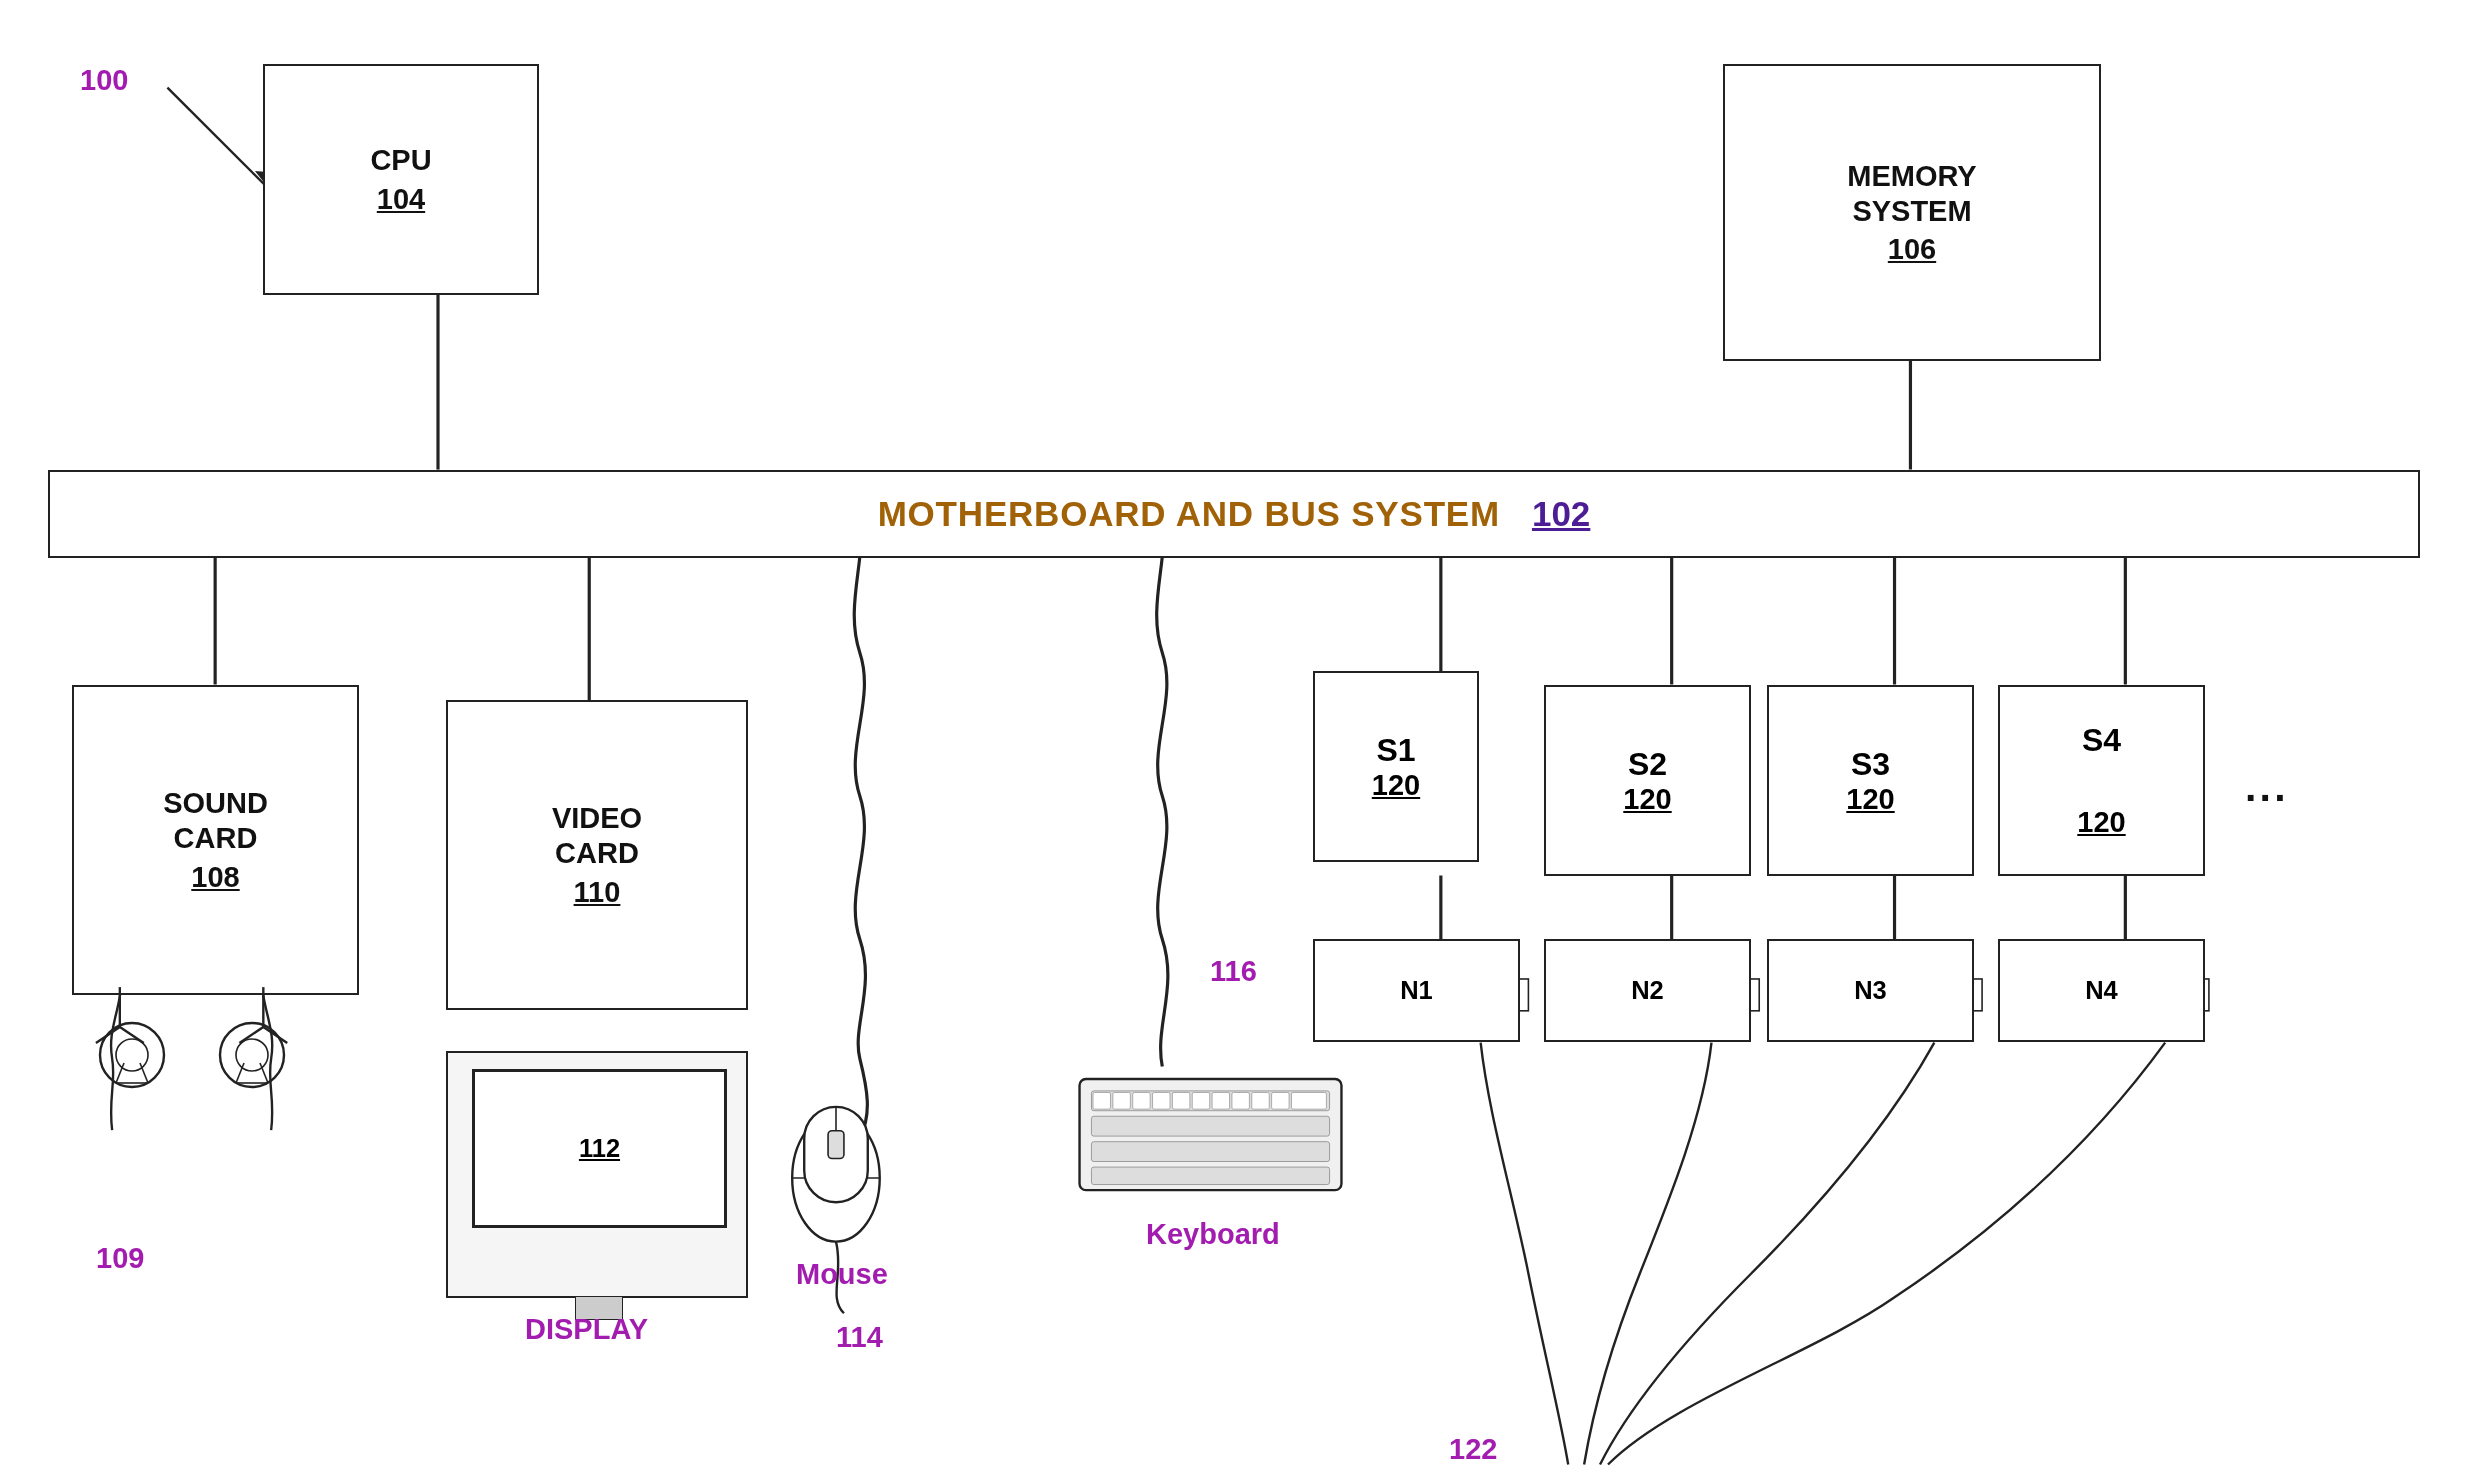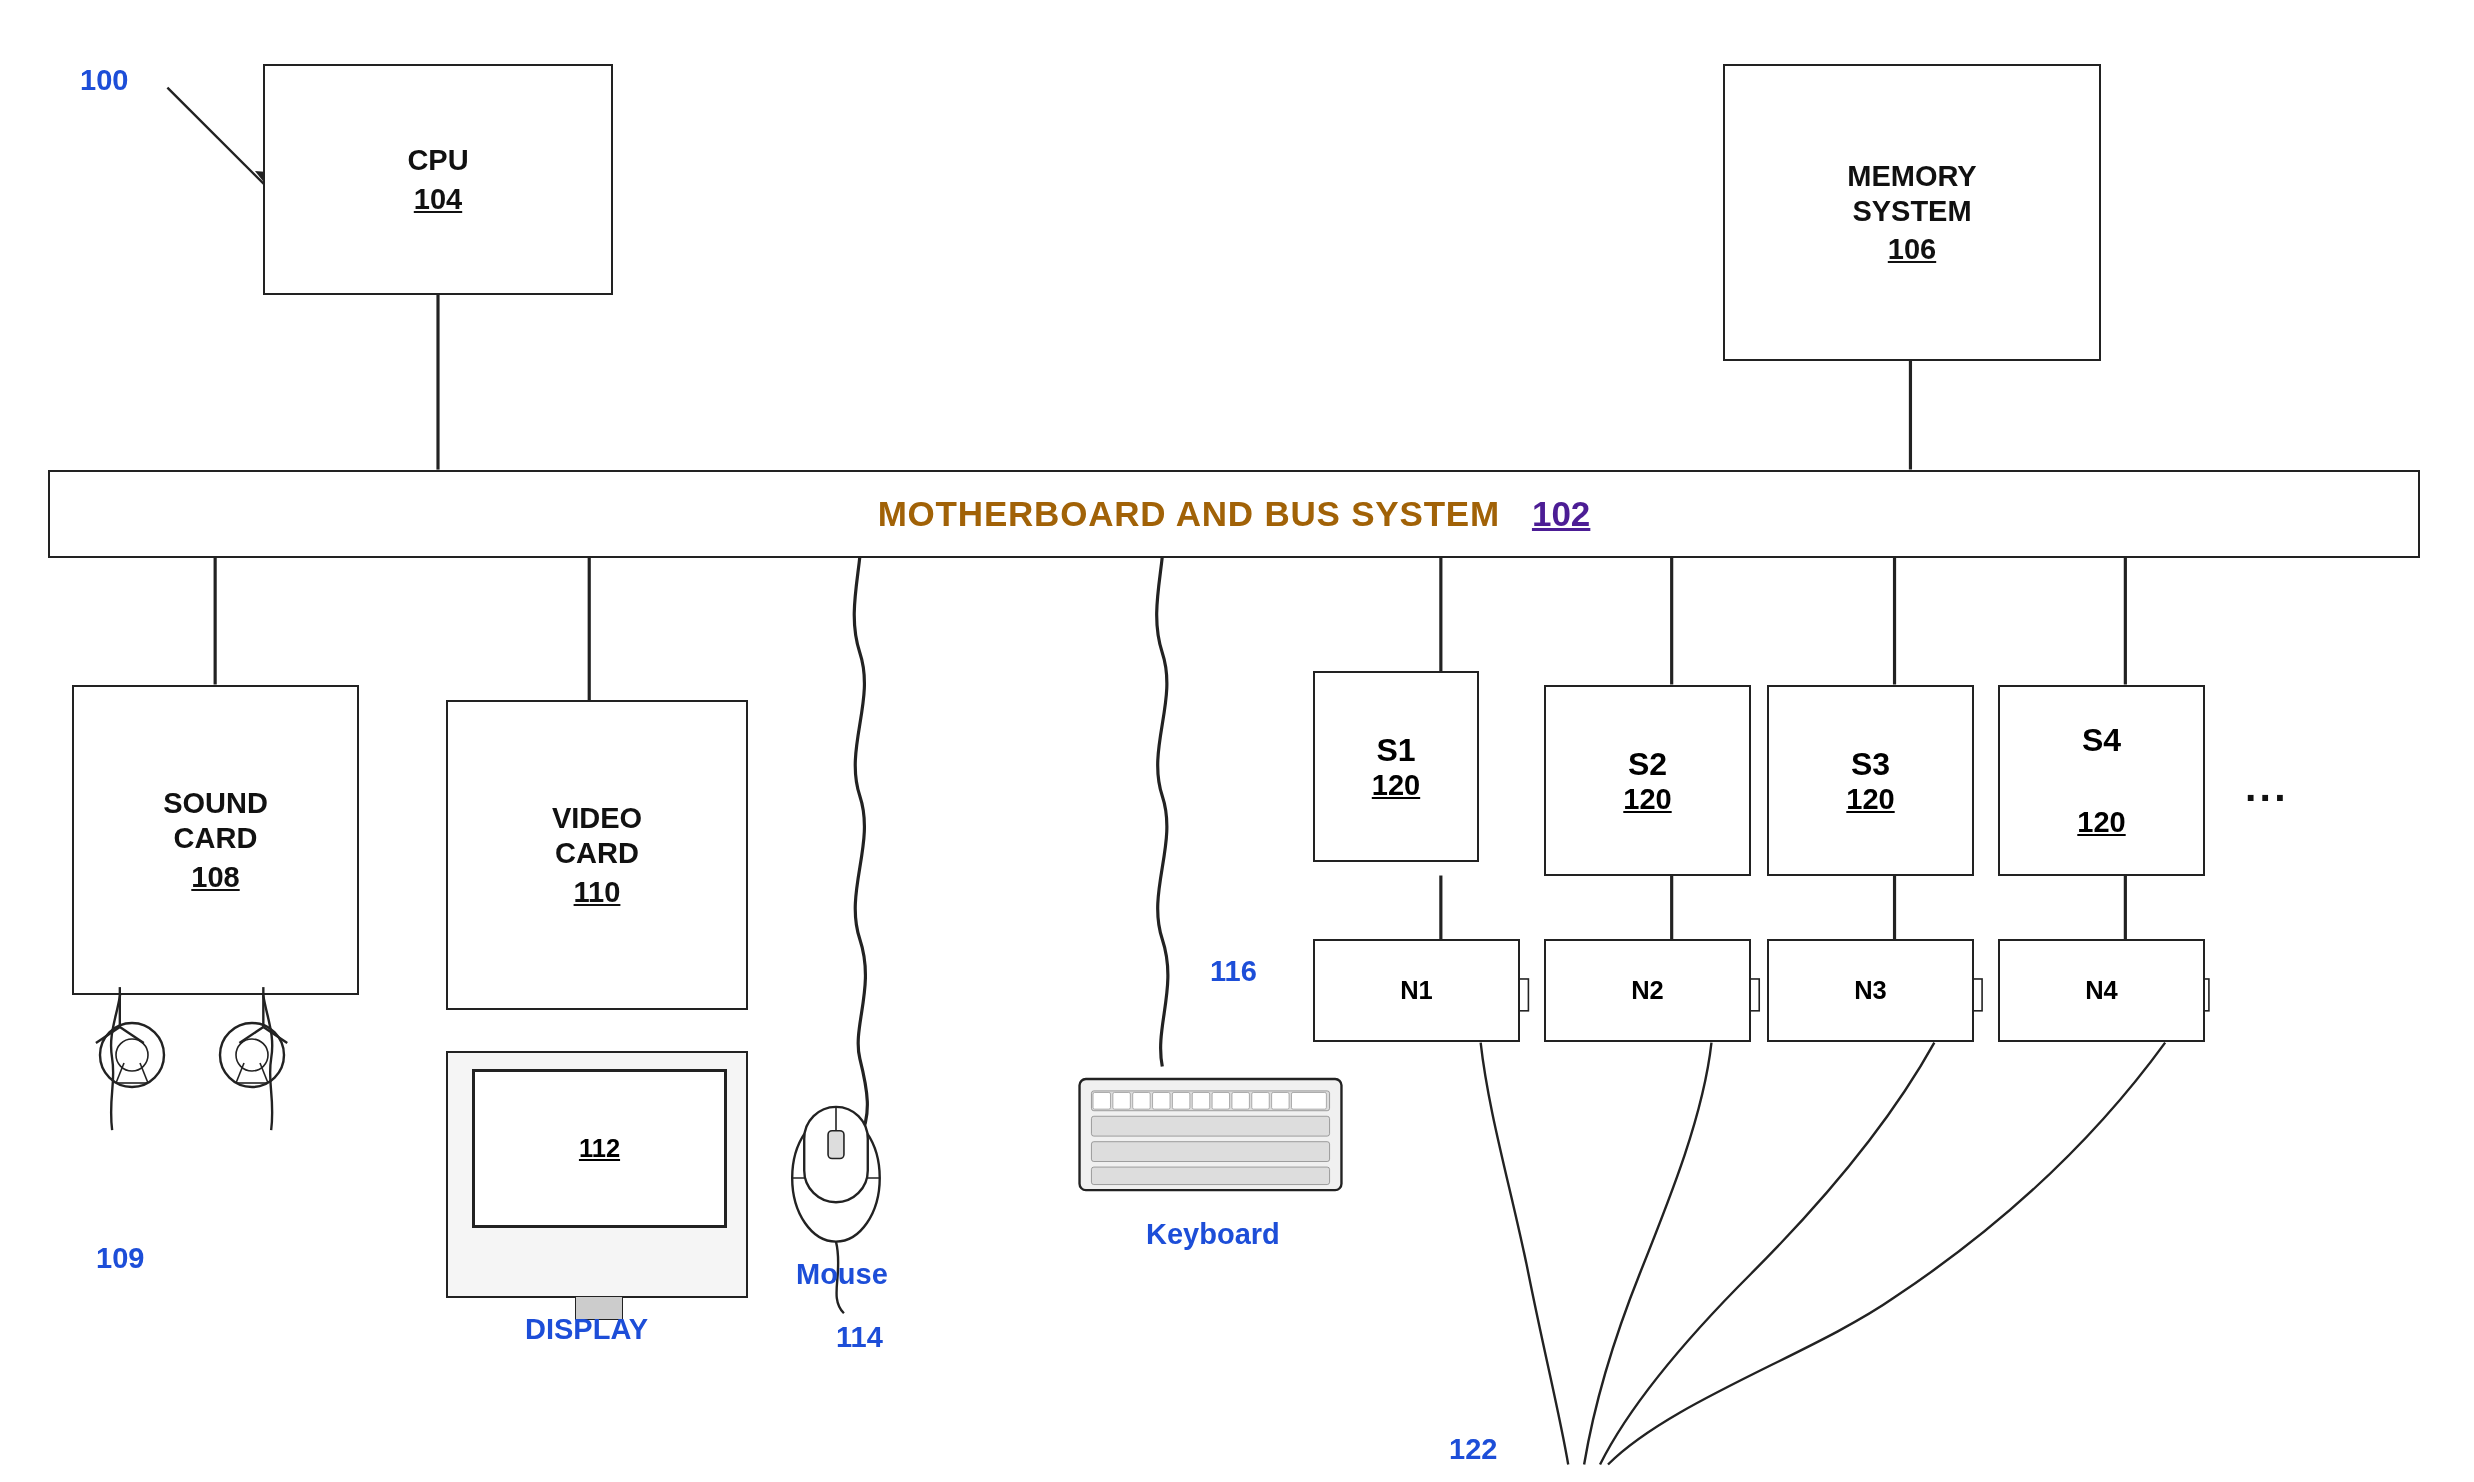--- a/index.html
+++ b/index.html
@@ -37,21 +37,21 @@
       font-size: 29px;
       font-weight: bold;
       color: #111;
       text-decoration: underline;
       margin-top: 4.8px;
     }
     .ref-label {
       position: absolute;
       font-size: 29px;
       font-weight: bold;
-      color: #1d4ed8;
+      color: #a21caf;
     }
     
     .motherboard {
       position: absolute;
       border: 2.4px solid #222;
       background: #fff;
       display: flex;
       align-items: center;
       justify-content: center;
     }
@@ -182,21 +182,21 @@
 
     <rect x="2180" y="1230" width="30" height="40" stroke="#222" stroke-width="2" fill="#fff"></rect>
 
     <rect x="2460" y="1230" width="30" height="40" stroke="#222" stroke-width="2" fill="#fff"></rect>
 
     <rect x="2745" y="1230" width="30" height="40" stroke="#222" stroke-width="2" fill="#fff"></rect>
   </svg>
 
   <div class="ref-label" style="left:80px; top:64px;">100</div>
 
-  <div class="box" style="left:263px; top:64px; width:350px; height:231px;">
+  <div class="box" style="left:263px; top:64px; width:276px; height:231px;">
     <span class="box-label">CPU</span>
     <span class="box-number">104</span>
   </div>
 
   <div class="box" style="left:1723px; top:64px; width:378px; height:297px;">
     <span class="box-label">MEMORY<br>SYSTEM</span>
     <span class="box-number">106</span>
   </div>
 
   <div class="motherboard" style="left:48px; top:470px; width:2372px; height:88px;">

